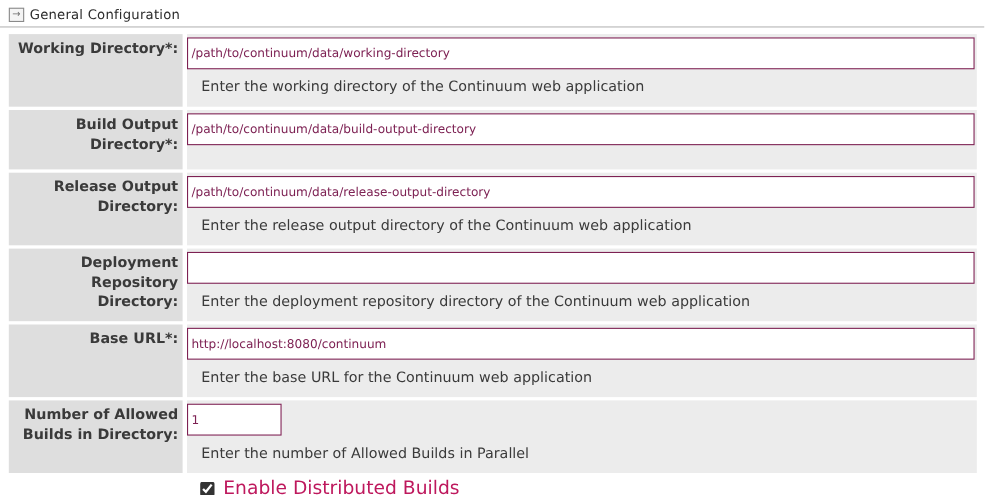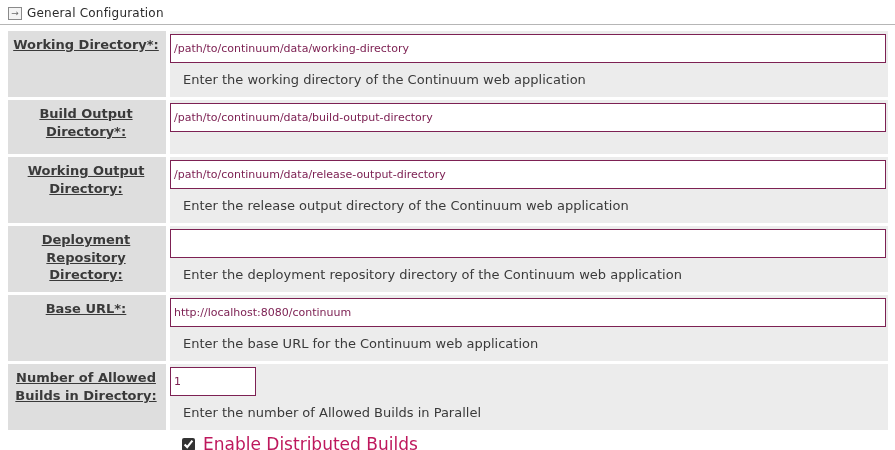--- a/index.html
+++ b/index.html
@@ -31,26 +31,25 @@
   }
   
   .form-area { margin:6px 7px 0 8px; }
   .form-row {
     display:flex;
     margin-bottom:3px;
   }
   .label-cell {
     width:158px; min-height:54px;
     background:#dedede;
-    text-align:center;
+    text-align:right;
     font-size:13px; font-weight:bold; color:#3a3a3a;
     padding:5px 4px 0 2px;
     line-height:1.35;
     flex:0 0 158px;
-    text-decoration:underline;
   }
   .value-cell {
     flex:1;
     background:#ececec;
     margin-left:4px;
     padding:3px 2px 10px 0;
   }
   .text-input {
     display:block;
     width:100%;
@@ -120,21 +119,21 @@
   </div>
 
   <div class="form-row">
     <div class="label-cell">Build Output Directory*:</div>
     <div class="value-cell">
       <input class="text-input" type="text" value="/path/to/continuum/data/build-output-directory" style="">
     </div>
   </div>
 
   <div class="form-row">
-    <div class="label-cell">Working Output Directory:</div>
+    <div class="label-cell">Release Output Directory:</div>
     <div class="value-cell">
       <input class="text-input" type="text" value="/path/to/continuum/data/release-output-directory" style="">
       <div class="help-text">Enter the release output directory of the Continuum web application</div>
     </div>
   </div>
 
   <div class="form-row">
     <div class="label-cell">Deployment Repository Directory:</div>
     <div class="value-cell">
       <input class="text-input" type="text" value="" style="">

